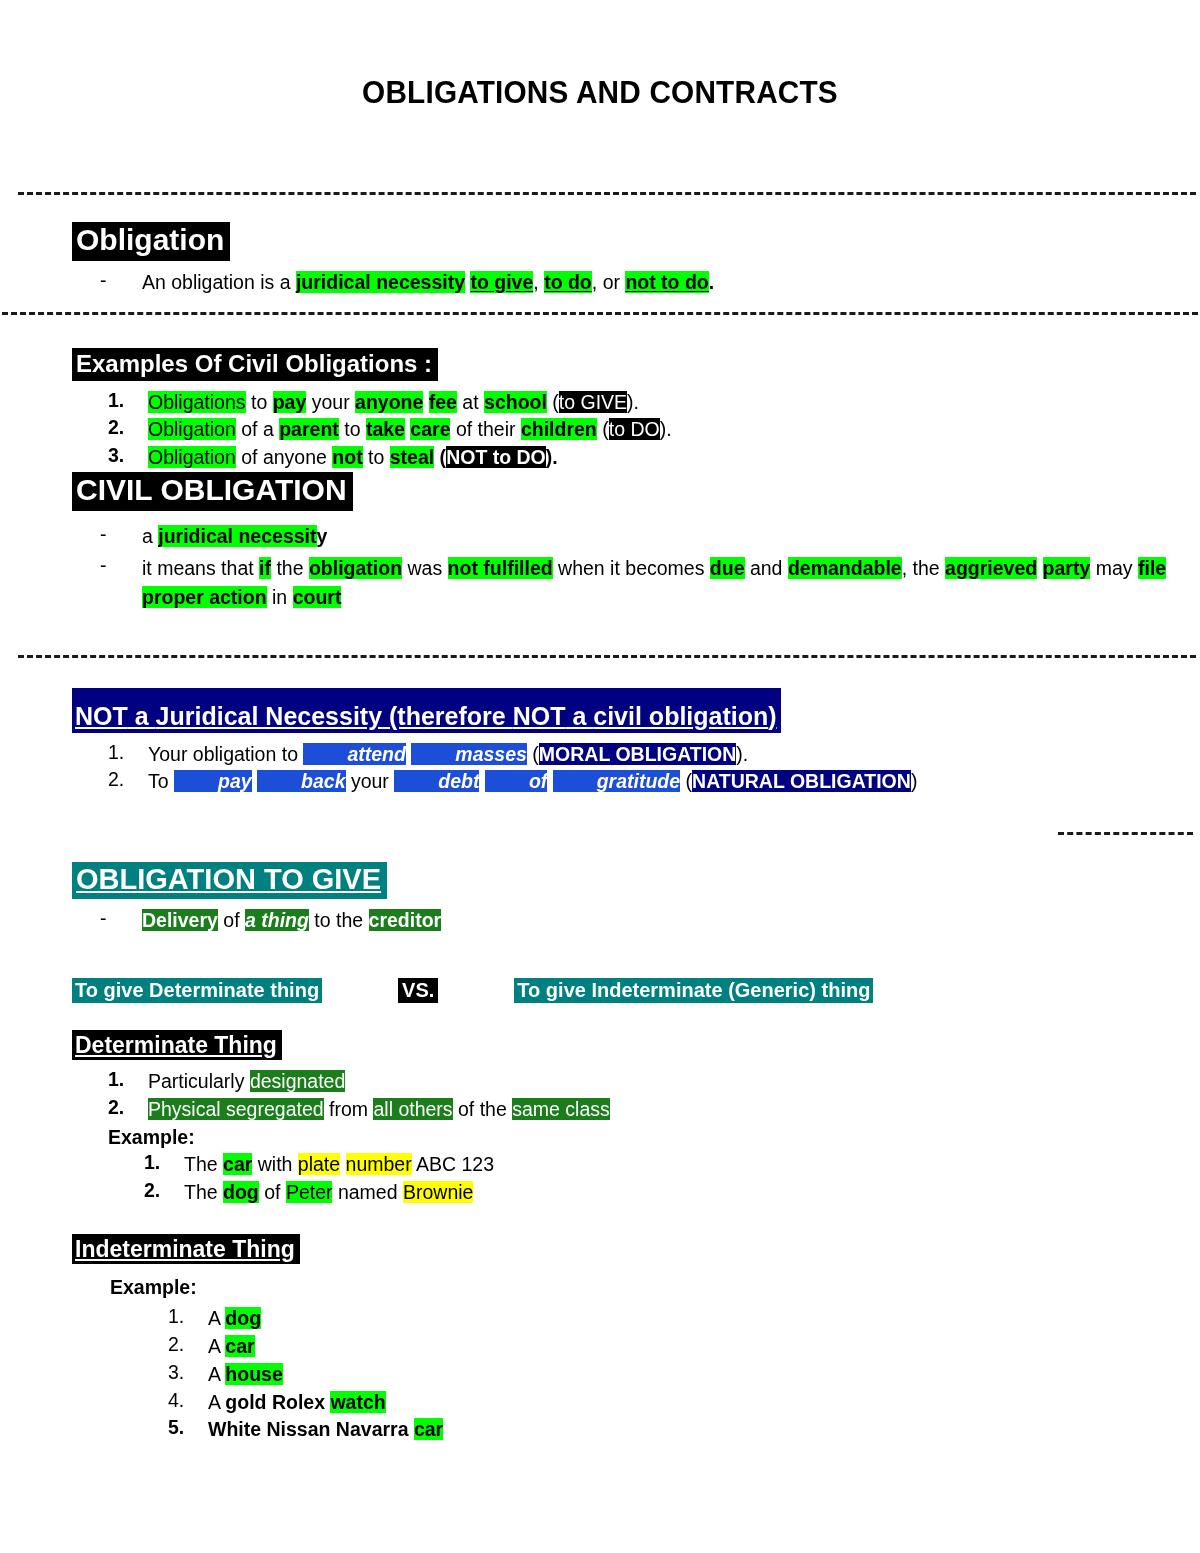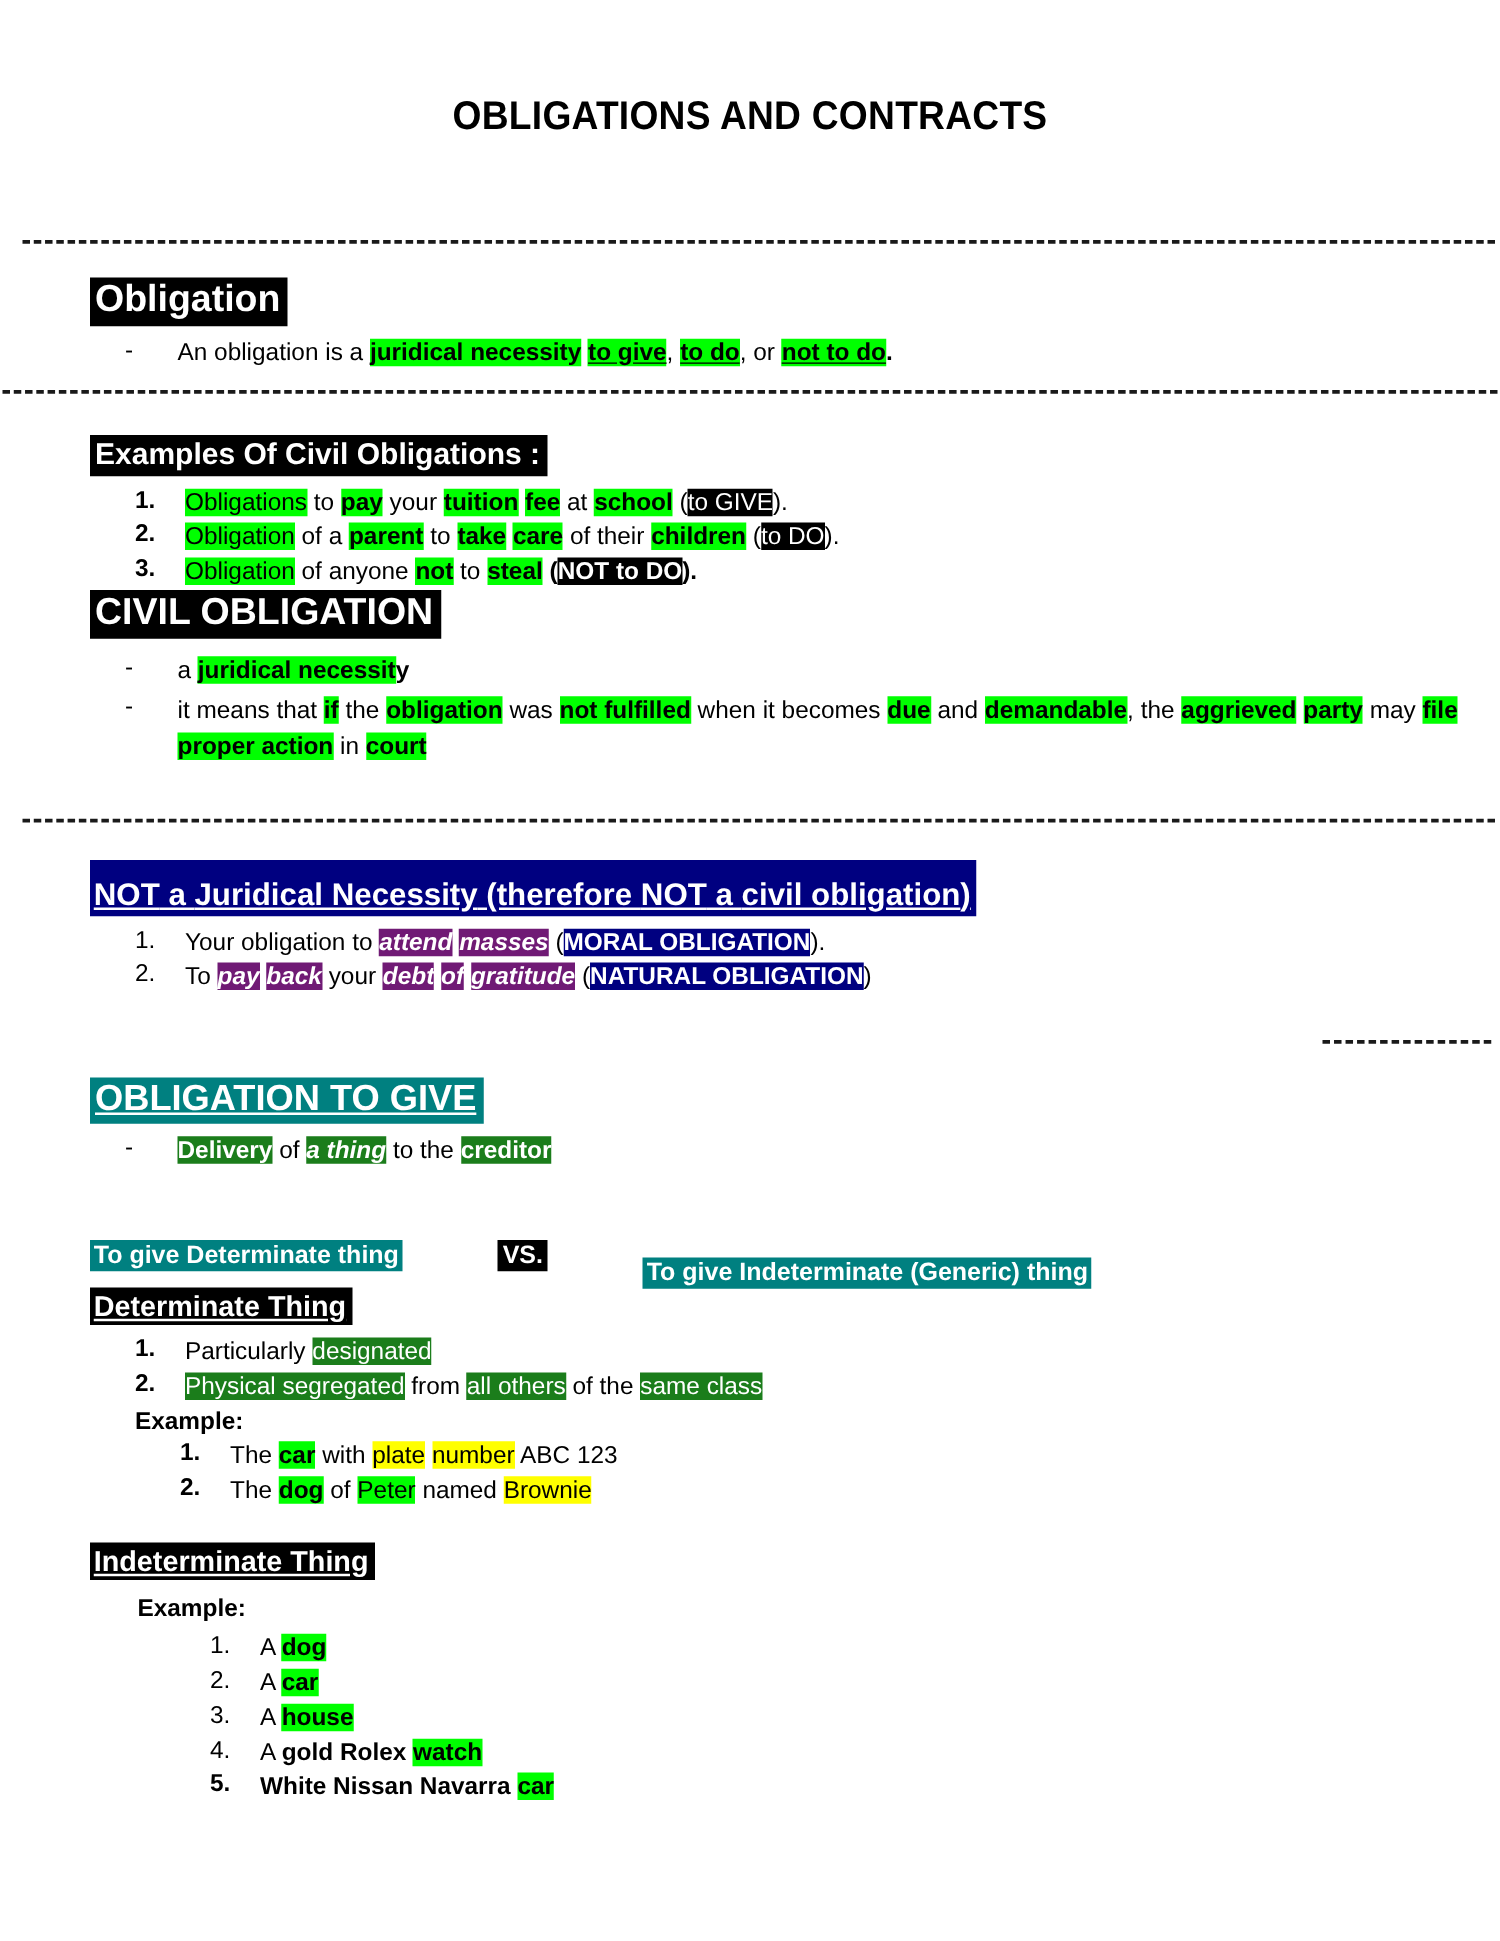--- a/index.html
+++ b/index.html
@@ -83,21 +83,21 @@
     font-weight: bold;
   }
   .num-mark.thin { font-weight: normal; }
   .row-text { flex: 1 1 auto; }
 
   
   .hl-green   { background: #00ff00; color: #000000; }
   .hl-black   { background: #000000; color: #ffffff; }
   .hl-dgreen  { background: #1b7d1b; color: #ffffff; }
   .hl-teal    { background: #008080; color: #ffffff; }
-  .hl-blue    { background: #701a75; color: #ffffff; }
+  .hl-blue    { background: #1d4ed8; color: #ffffff; padding-left: 44px; }
   .hl-navy    { background: #000080; color: #ffffff; }
   .hl-yellow  { background: #ffff00; color: #000000; }
   .b  { font-weight: bold; }
   .i  { font-style: italic; }
   .navytxt { color: #000080; }
 
   
   #blk-obligation      { left: 72px;  top: 222px; }
   #blk-examples        { left: 72px;  top: 348px; }
   #blk-civil           { left: 72px;  top: 472px; }
@@ -152,21 +152,21 @@
       <span class="row-text line body-txt"><span>An obligation is a </span><span class="hl-green b">juridical necessity</span><span> </span><span class="hl-green b u">to give</span><span>, </span><span class="hl-green b u">to do</span><span>, or </span><span class="hl-green b u">not to do</span><span class="b">.</span></span>
     </div>
   </div>
 
   <div class="blk" id="blk-examples">
     <div class="hd hd-black h-examples">Examples Of Civil Obligations :</div>
     <div class="spacer-8"></div>
 
     <div class="bullet-row sub-list">
       <span class="num-mark">1.</span>
-      <span class="row-text line body-txt"><span class="hl-green">Obligations</span><span> to </span><span class="hl-green b">pay</span><span> your </span><span class="hl-green b">tuition</span><span> </span><span class="hl-green b">fee</span><span> at </span><span class="hl-green b">school</span><span> (</span><span class="hl-black"><span>to GIVE</span></span><span>).</span></span>
+      <span class="row-text line body-txt"><span class="hl-green">Obligations</span><span> to </span><span class="hl-green b">pay</span><span> your </span><span class="hl-green b">anyone</span><span> </span><span class="hl-green b">fee</span><span> at </span><span class="hl-green b">school</span><span> (</span><span class="hl-black"><span>to GIVE</span></span><span>).</span></span>
     </div>
 
     <div class="bullet-row sub-list">
       <span class="num-mark">2.</span>
       <span class="row-text line body-txt"><span class="hl-green">Obligation</span><span> of a </span><span class="hl-green b">parent</span><span> to </span><span class="hl-green b">take</span><span> </span><span class="hl-green b">care</span><span> of their </span><span class="hl-green b">children</span><span> (</span><span class="hl-black"><span>to DO</span></span><span>).</span></span>
     </div>
 
     <div class="bullet-row sub-list">
       <span class="num-mark">3.</span>
       <span class="row-text line body-txt"><span class="hl-green">Obligation</span><span> of anyone </span><span class="hl-green b">not</span><span> to </span><span class="hl-green b">steal</span><span class="b"> (</span><span class="hl-black b"><span>NOT to DO</span></span><span class="b">).</span></span>
@@ -209,21 +209,21 @@
     <div class="bullet-row">
       <span class="bullet-mark" style="margin-left:28px;width:42px;">-</span>
       <span class="row-text line body-txt"><span class="hl-dgreen b">Delivery</span><span> of </span><span class="hl-dgreen b i">a thing</span><span> to the </span><span class="hl-dgreen b">creditor</span></span>
     </div>
   </div>
 
   <div class="blk" id="blk-vs">
     <div class="vs-row">
       <span class="hl-teal vs-left" style="padding:1px 3px;">To give Determinate thing</span>
       <span class="hl-black vs-mid" style="padding:1px 4px;">VS.</span>
-      <span class="hl-teal vs-right" style="padding:1px 3px;margin-top:28px;">To give Indeterminate (Generic) thing</span>
+      <span class="hl-teal vs-right" style="padding:1px 3px;">To give Indeterminate (Generic) thing</span>
     </div>
   </div>
 
   <div class="blk" id="blk-determinate">
     <div class="hd hd-black h-det u">Determinate Thing</div>
     <div class="spacer-8"></div>
 
     <div class="bullet-row sub-list">
       <span class="num-mark">1.</span>
       <span class="row-text line body-txt"><span>Particularly </span><span class="hl-dgreen">designated</span></span>

